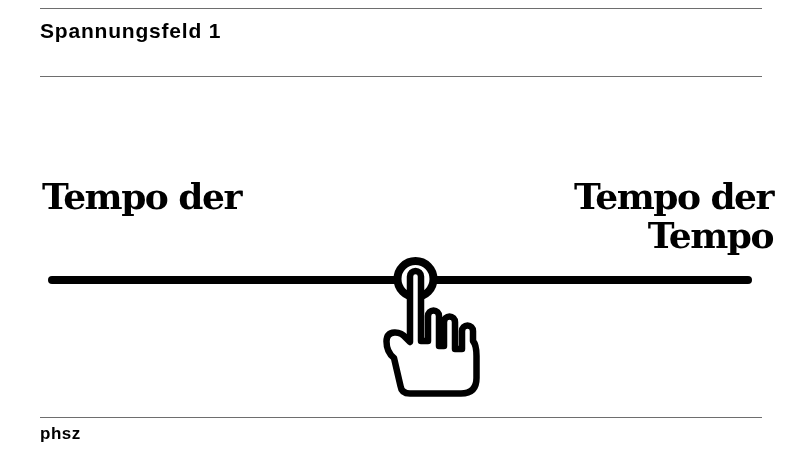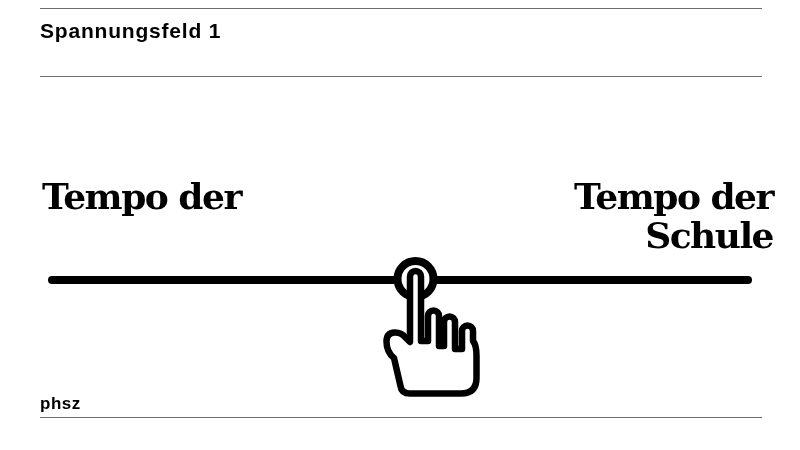--- a/index.html
+++ b/index.html
@@ -46,21 +46,21 @@
     width:704px;height:8px;
     border-radius:4px;
     background:#000;
   }
   .hand-svg{
     position:absolute;
     left:380px;top:250px;
   }
   .logo{
     position:absolute;
-    left:40px;top:394px;
+    left:40px;top:424px;
     font-size:17px;line-height:20px;
     font-weight:700;
     letter-spacing:0.5px;
     font-family:"Liberation Sans", sans-serif;
   }
 </style>
 </head>
 <body>
 
 <div class="slide">
@@ -70,21 +70,21 @@
   <div class="title">Spannungsfeld 1</div>
 
   <div class="rule rule-header"></div>
 
   <div class="pole pole-left">
     <div>Tempo der</div>
   </div>
 
   <div class="pole pole-right">
     <div>Tempo der</div>
-    <div>Schule</div>
+    <div>Tempo</div>
   </div>
 
   <div class="axis-line"></div>
 
   <svg class="hand-svg" width="104" height="152" viewBox="380 250 104 152" xmlns="http://www.w3.org/2000/svg">
     <circle cx="415.5" cy="279" r="18" fill="#ffffff" stroke="#000000" stroke-width="8"></circle>
     <path fill="#ffffff" stroke="#000000" stroke-width="6.5" stroke-linejoin="round" stroke-linecap="round" d="M 410,342
              L 410,276.5
              A 5.5,5.5 0 0 1 421,276.5
              L 421,341

